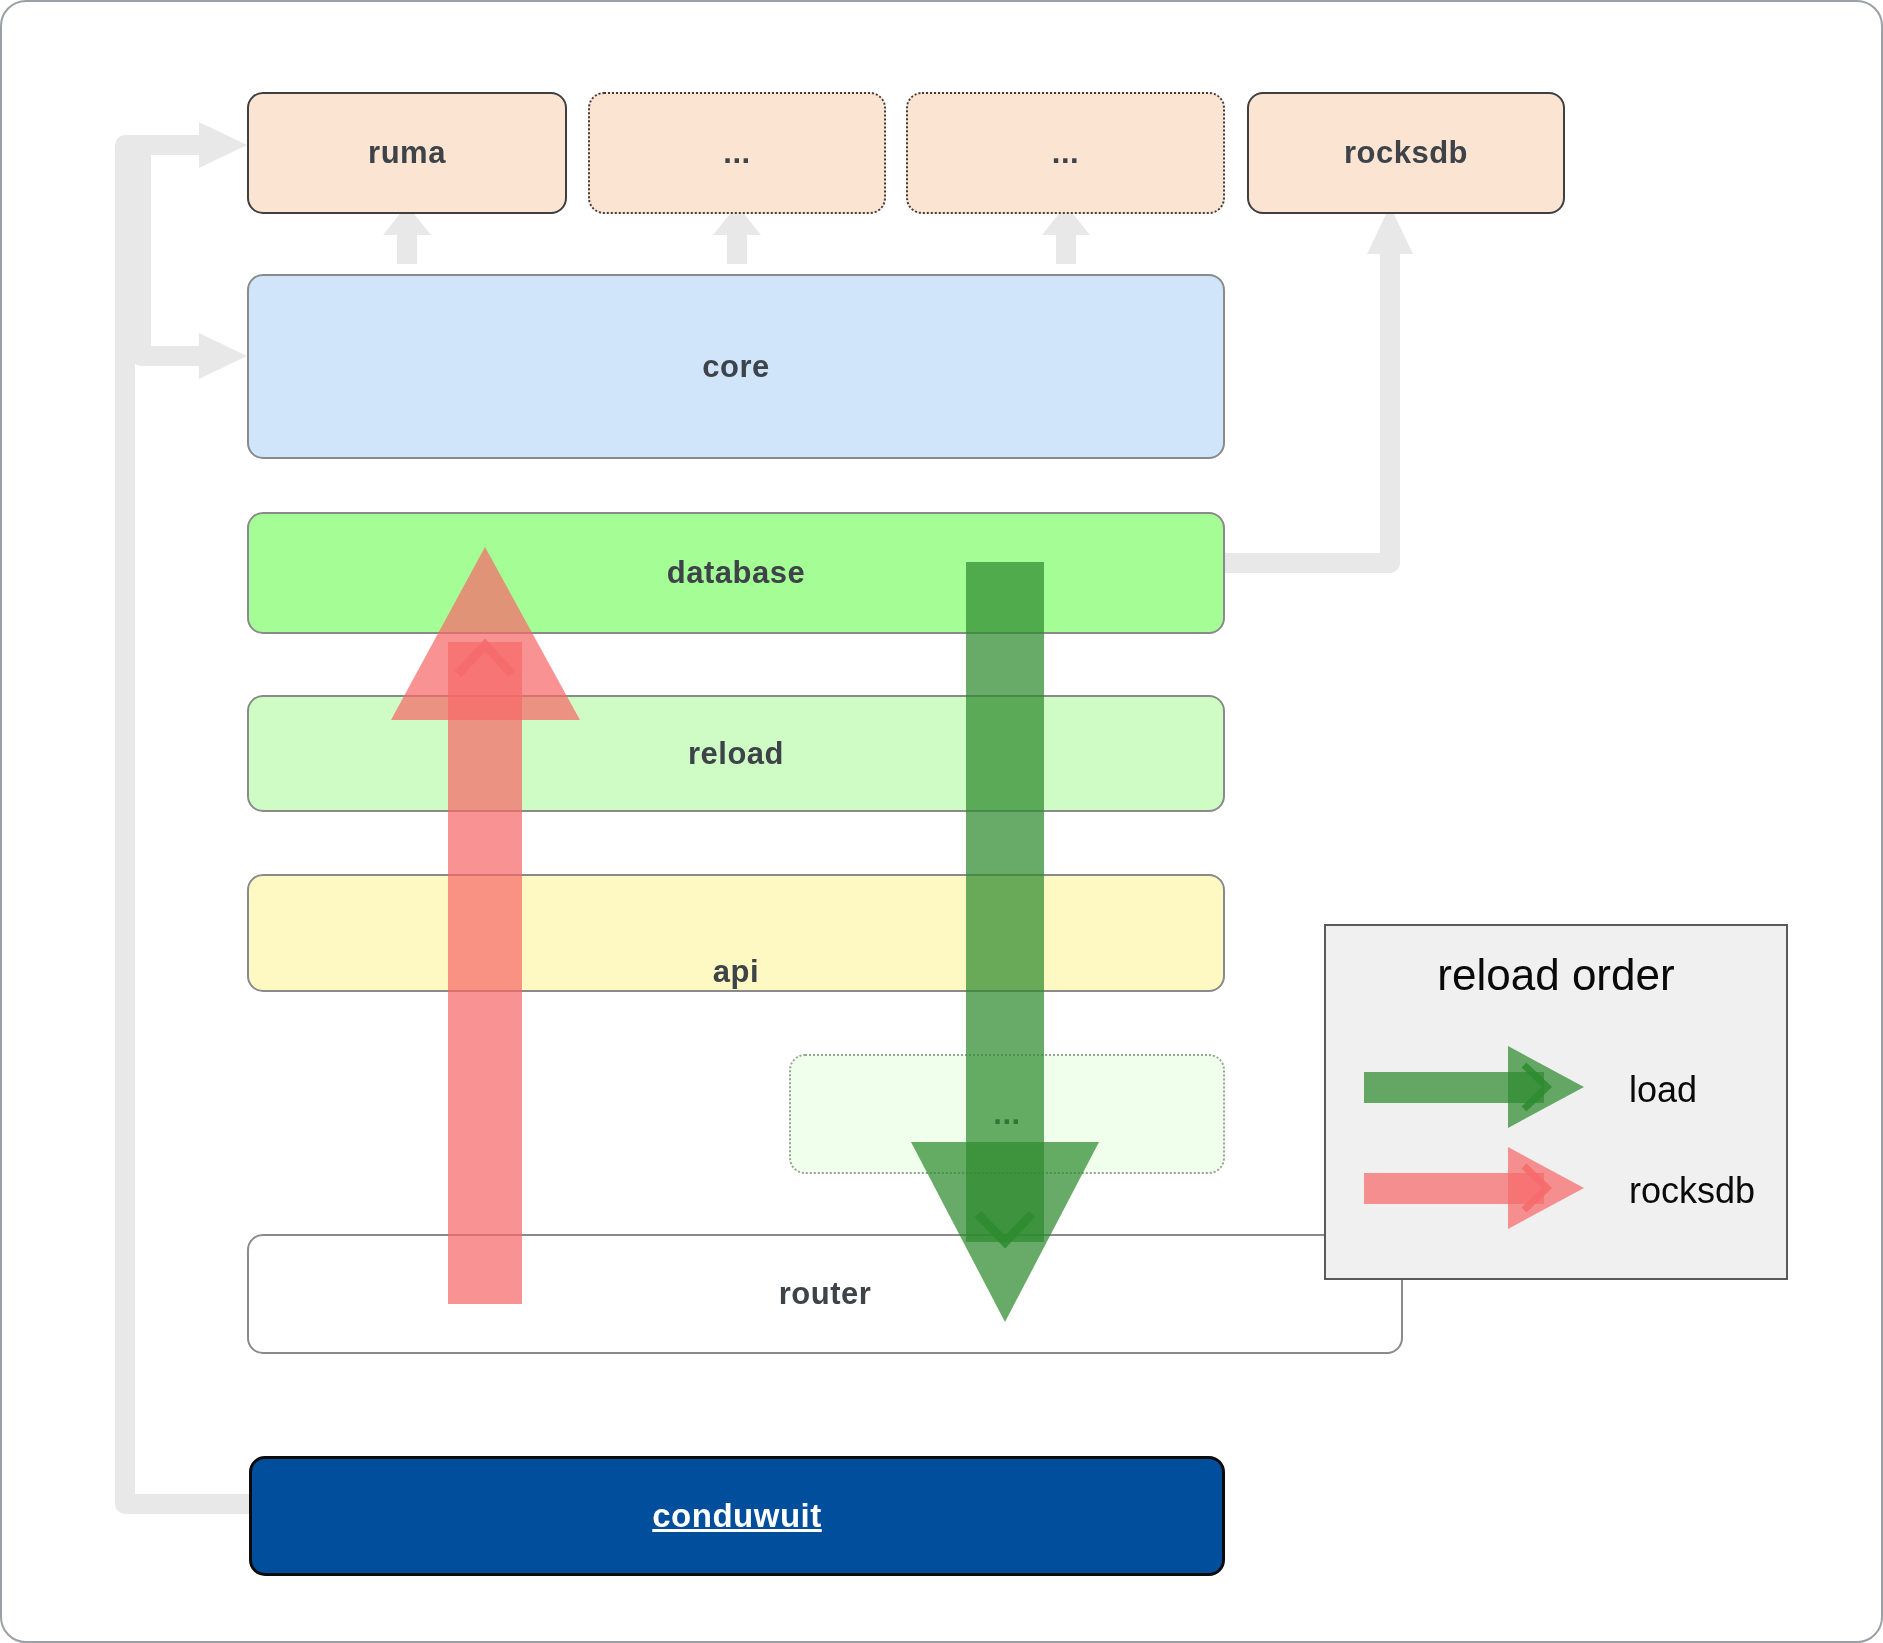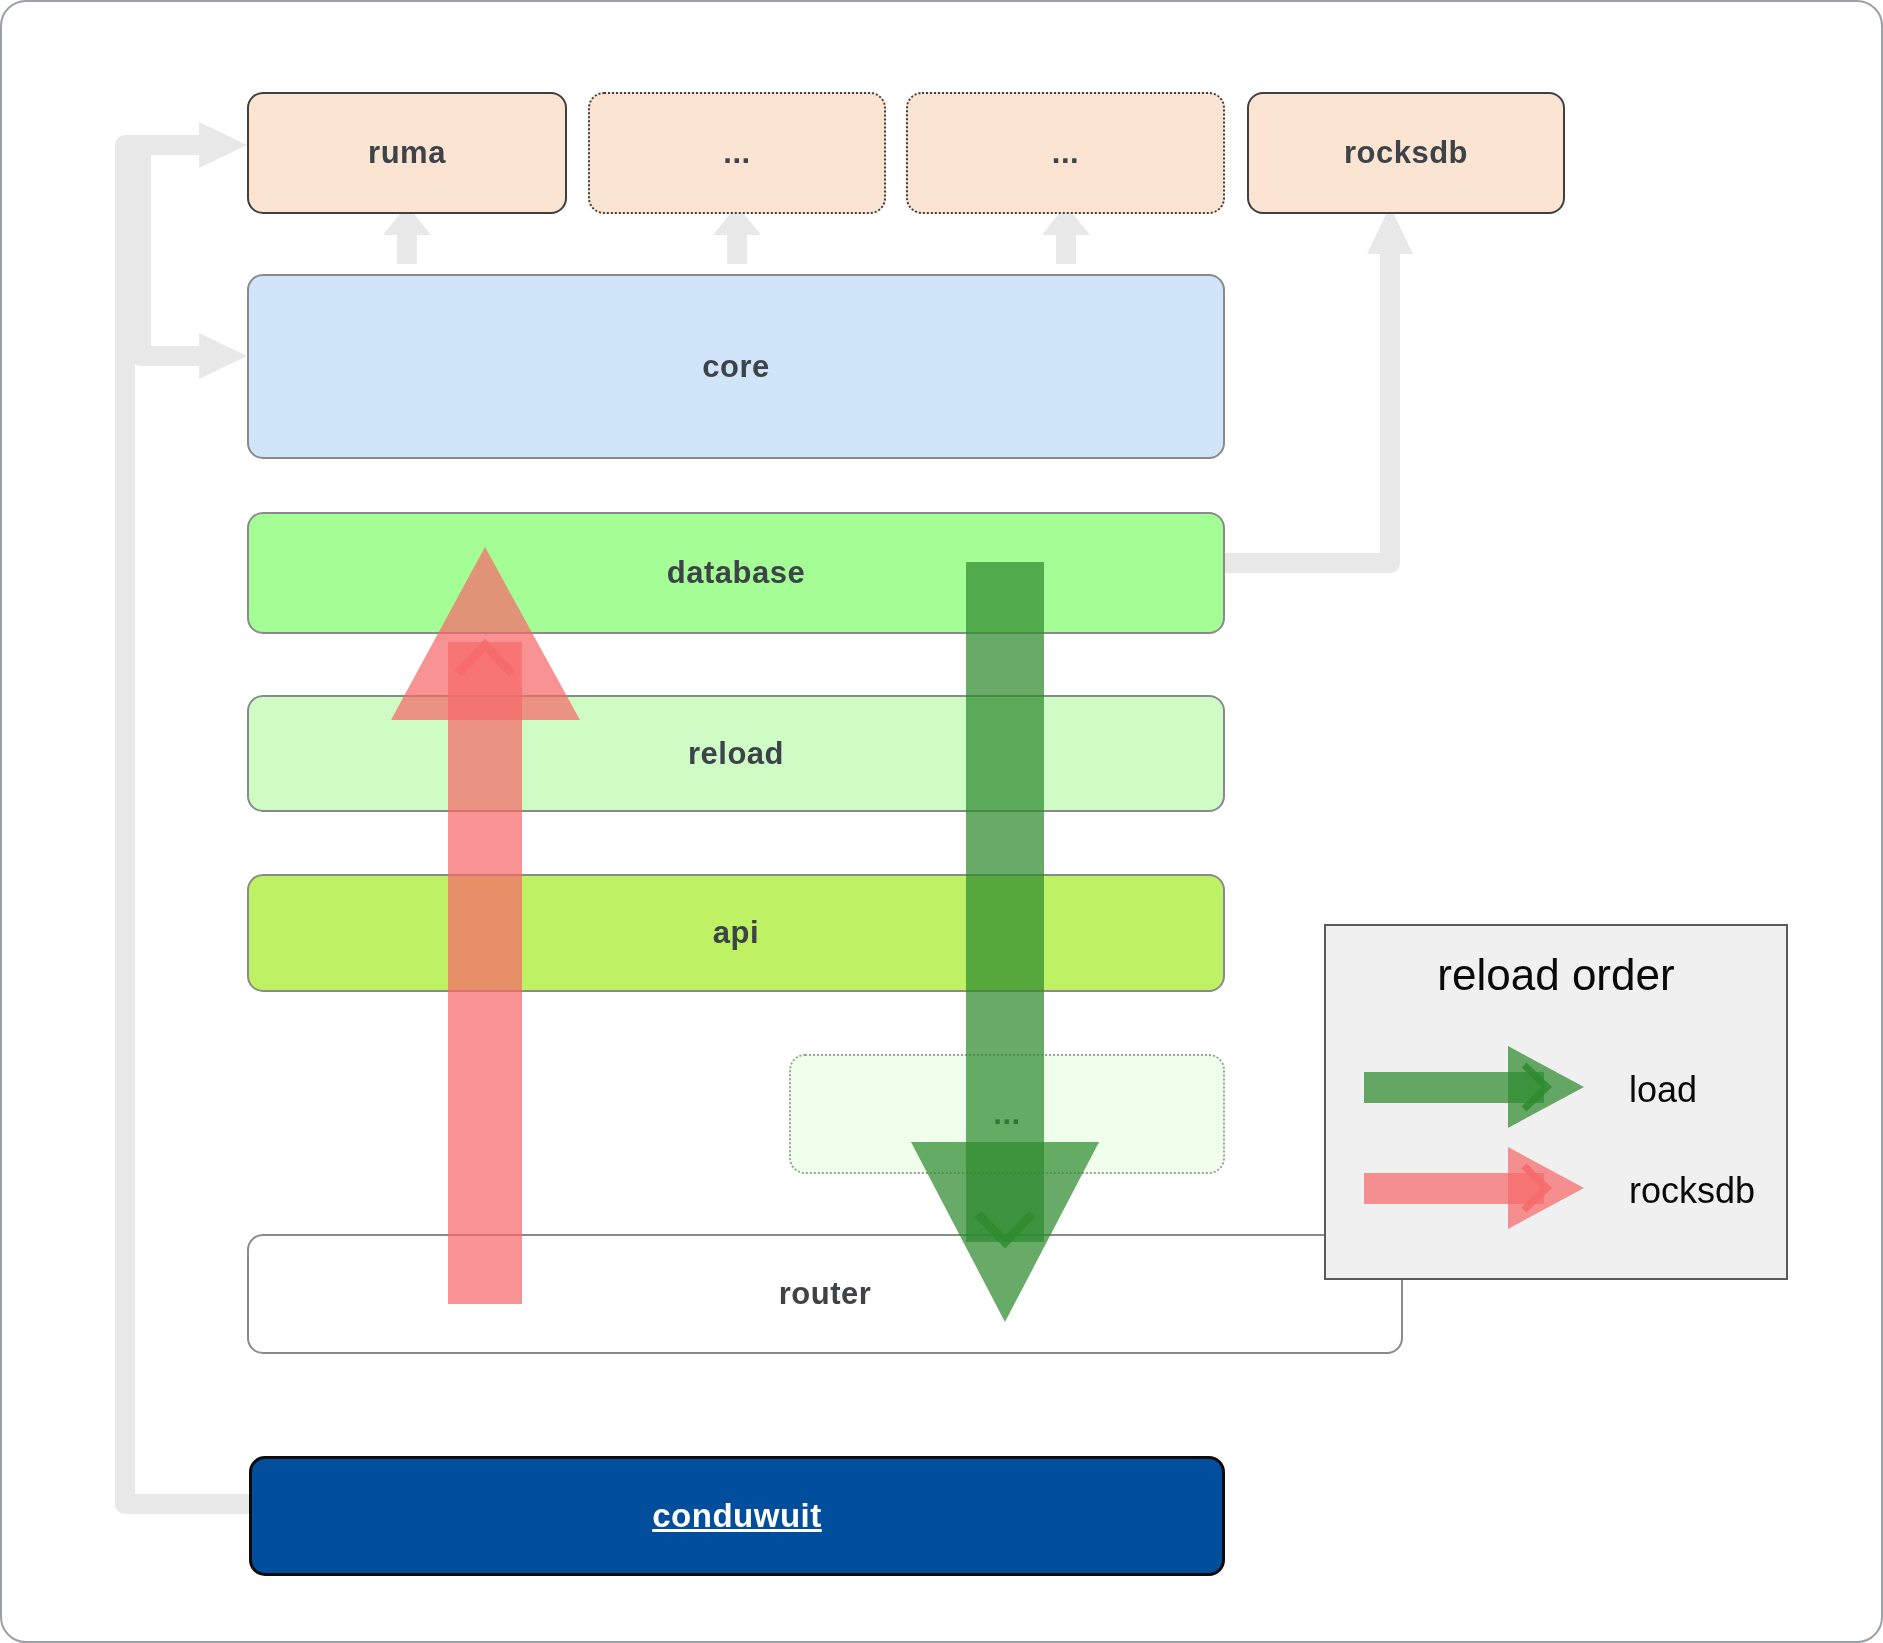--- a/index.html
+++ b/index.html
@@ -10,21 +10,21 @@
   #under{z-index:0;}
   #over{z-index:2;}
   .node{position:absolute;z-index:1;box-sizing:border-box;border-radius:16px;
     display:flex;align-items:center;justify-content:center;
     font-size:31px;font-weight:700;color:#3d4349;letter-spacing:.5px;margin-top:10px;}
   .peach{background:#FCE4D3;border:2px solid #3f3f3f;}
   .peach.dotted{border:2px dotted #3f3f3f;}
   .blue{background:#D1E5FA;border:2px solid #8a8a8a;}
   .green1{background:#A5FD96;border:2px solid #8a8a8a;}
   .green2{background:#CFFCC5;border:2px solid #8a8a8a;}
-  .green3{background:#bef264;border:2px solid #8a8a8a;}
+  .green3{background:#fef9c3;border:2px solid #8a8a8a;align-items:flex-end;}
   .green4{background:#EDFDE9;border:2px solid #8a8a8a;}
   .green5{background:#F0FEEC;border:2px dotted #9aa39a;}
   .white{background:#ffffff;border:2px solid #8a8a8a;}
   .navy{background:#004E9C;border:3px solid #0b0b0b;color:#ffffff;font-size:33px;text-decoration:underline;}
   #ruma{left:245px;top:80px;width:320px;height:122px;}
   #dots-top-1{left:586px;top:80px;width:298px;height:122px;}
   #dots-top-2{left:904px;top:80px;width:319px;height:122px;}
   #rocksdb{left:1245px;top:80px;width:318px;height:122px;}
   #core{left:245px;top:262px;width:978px;height:185px;}
   #database{left:245px;top:500px;width:978px;height:122px;}

